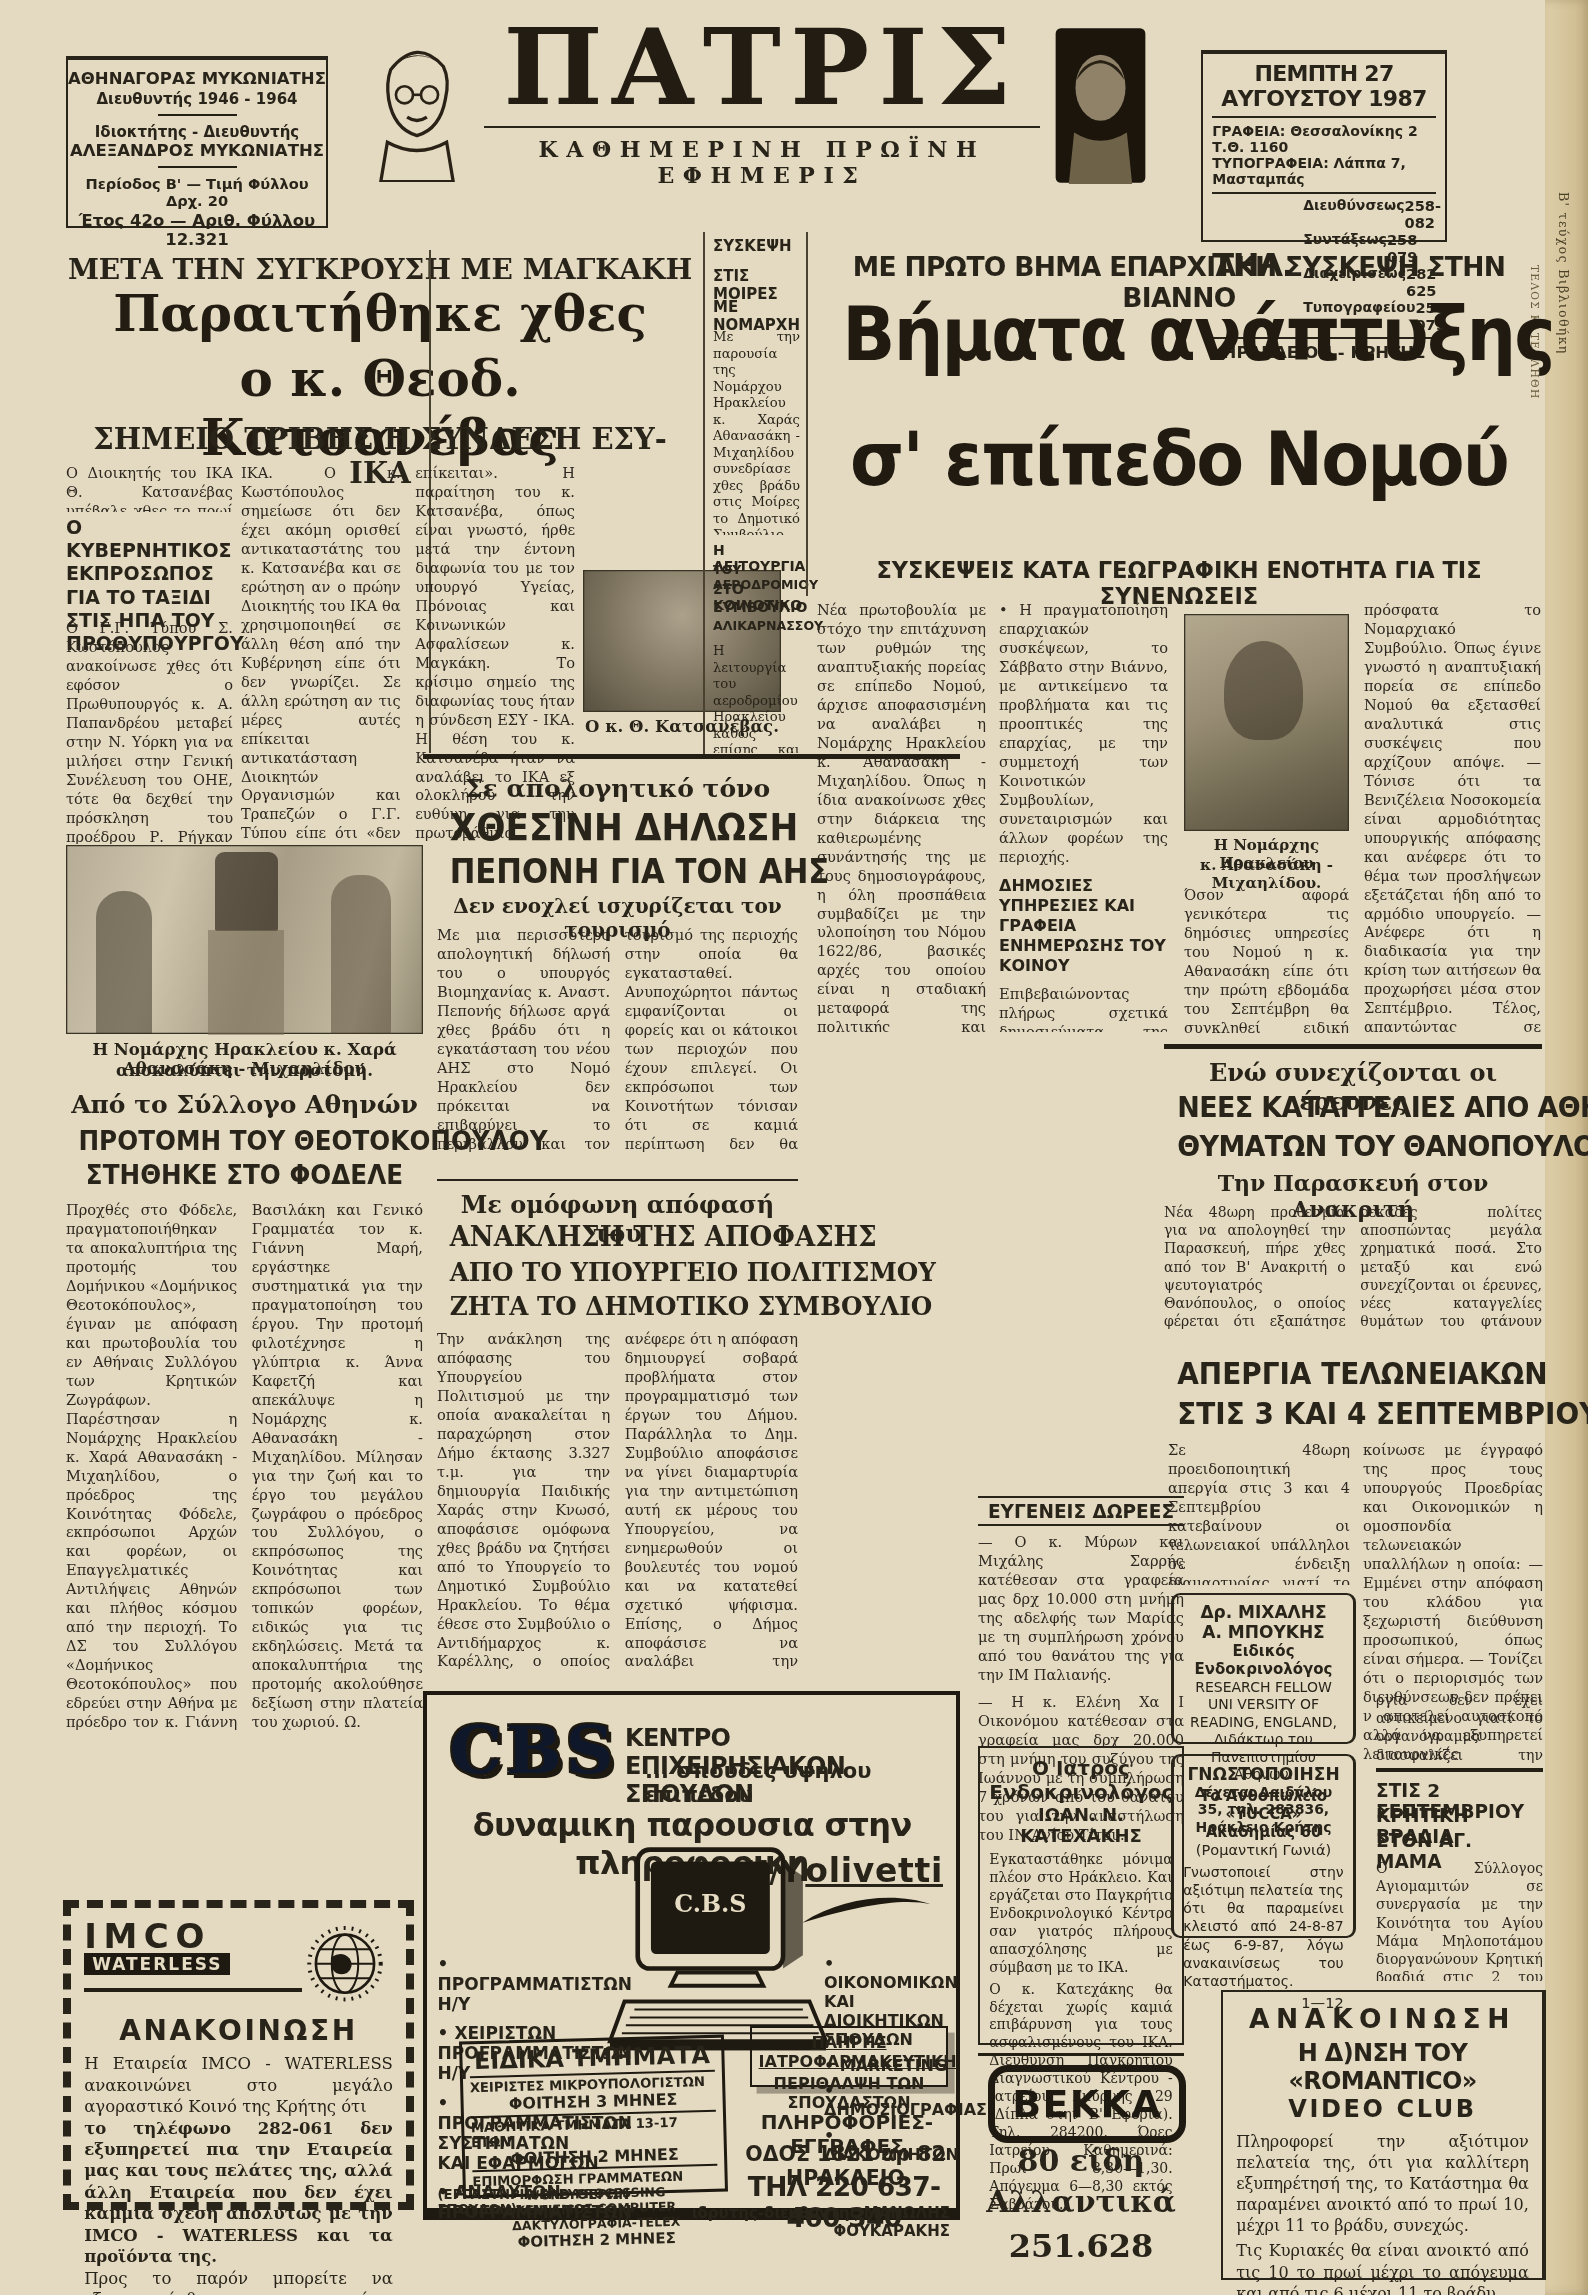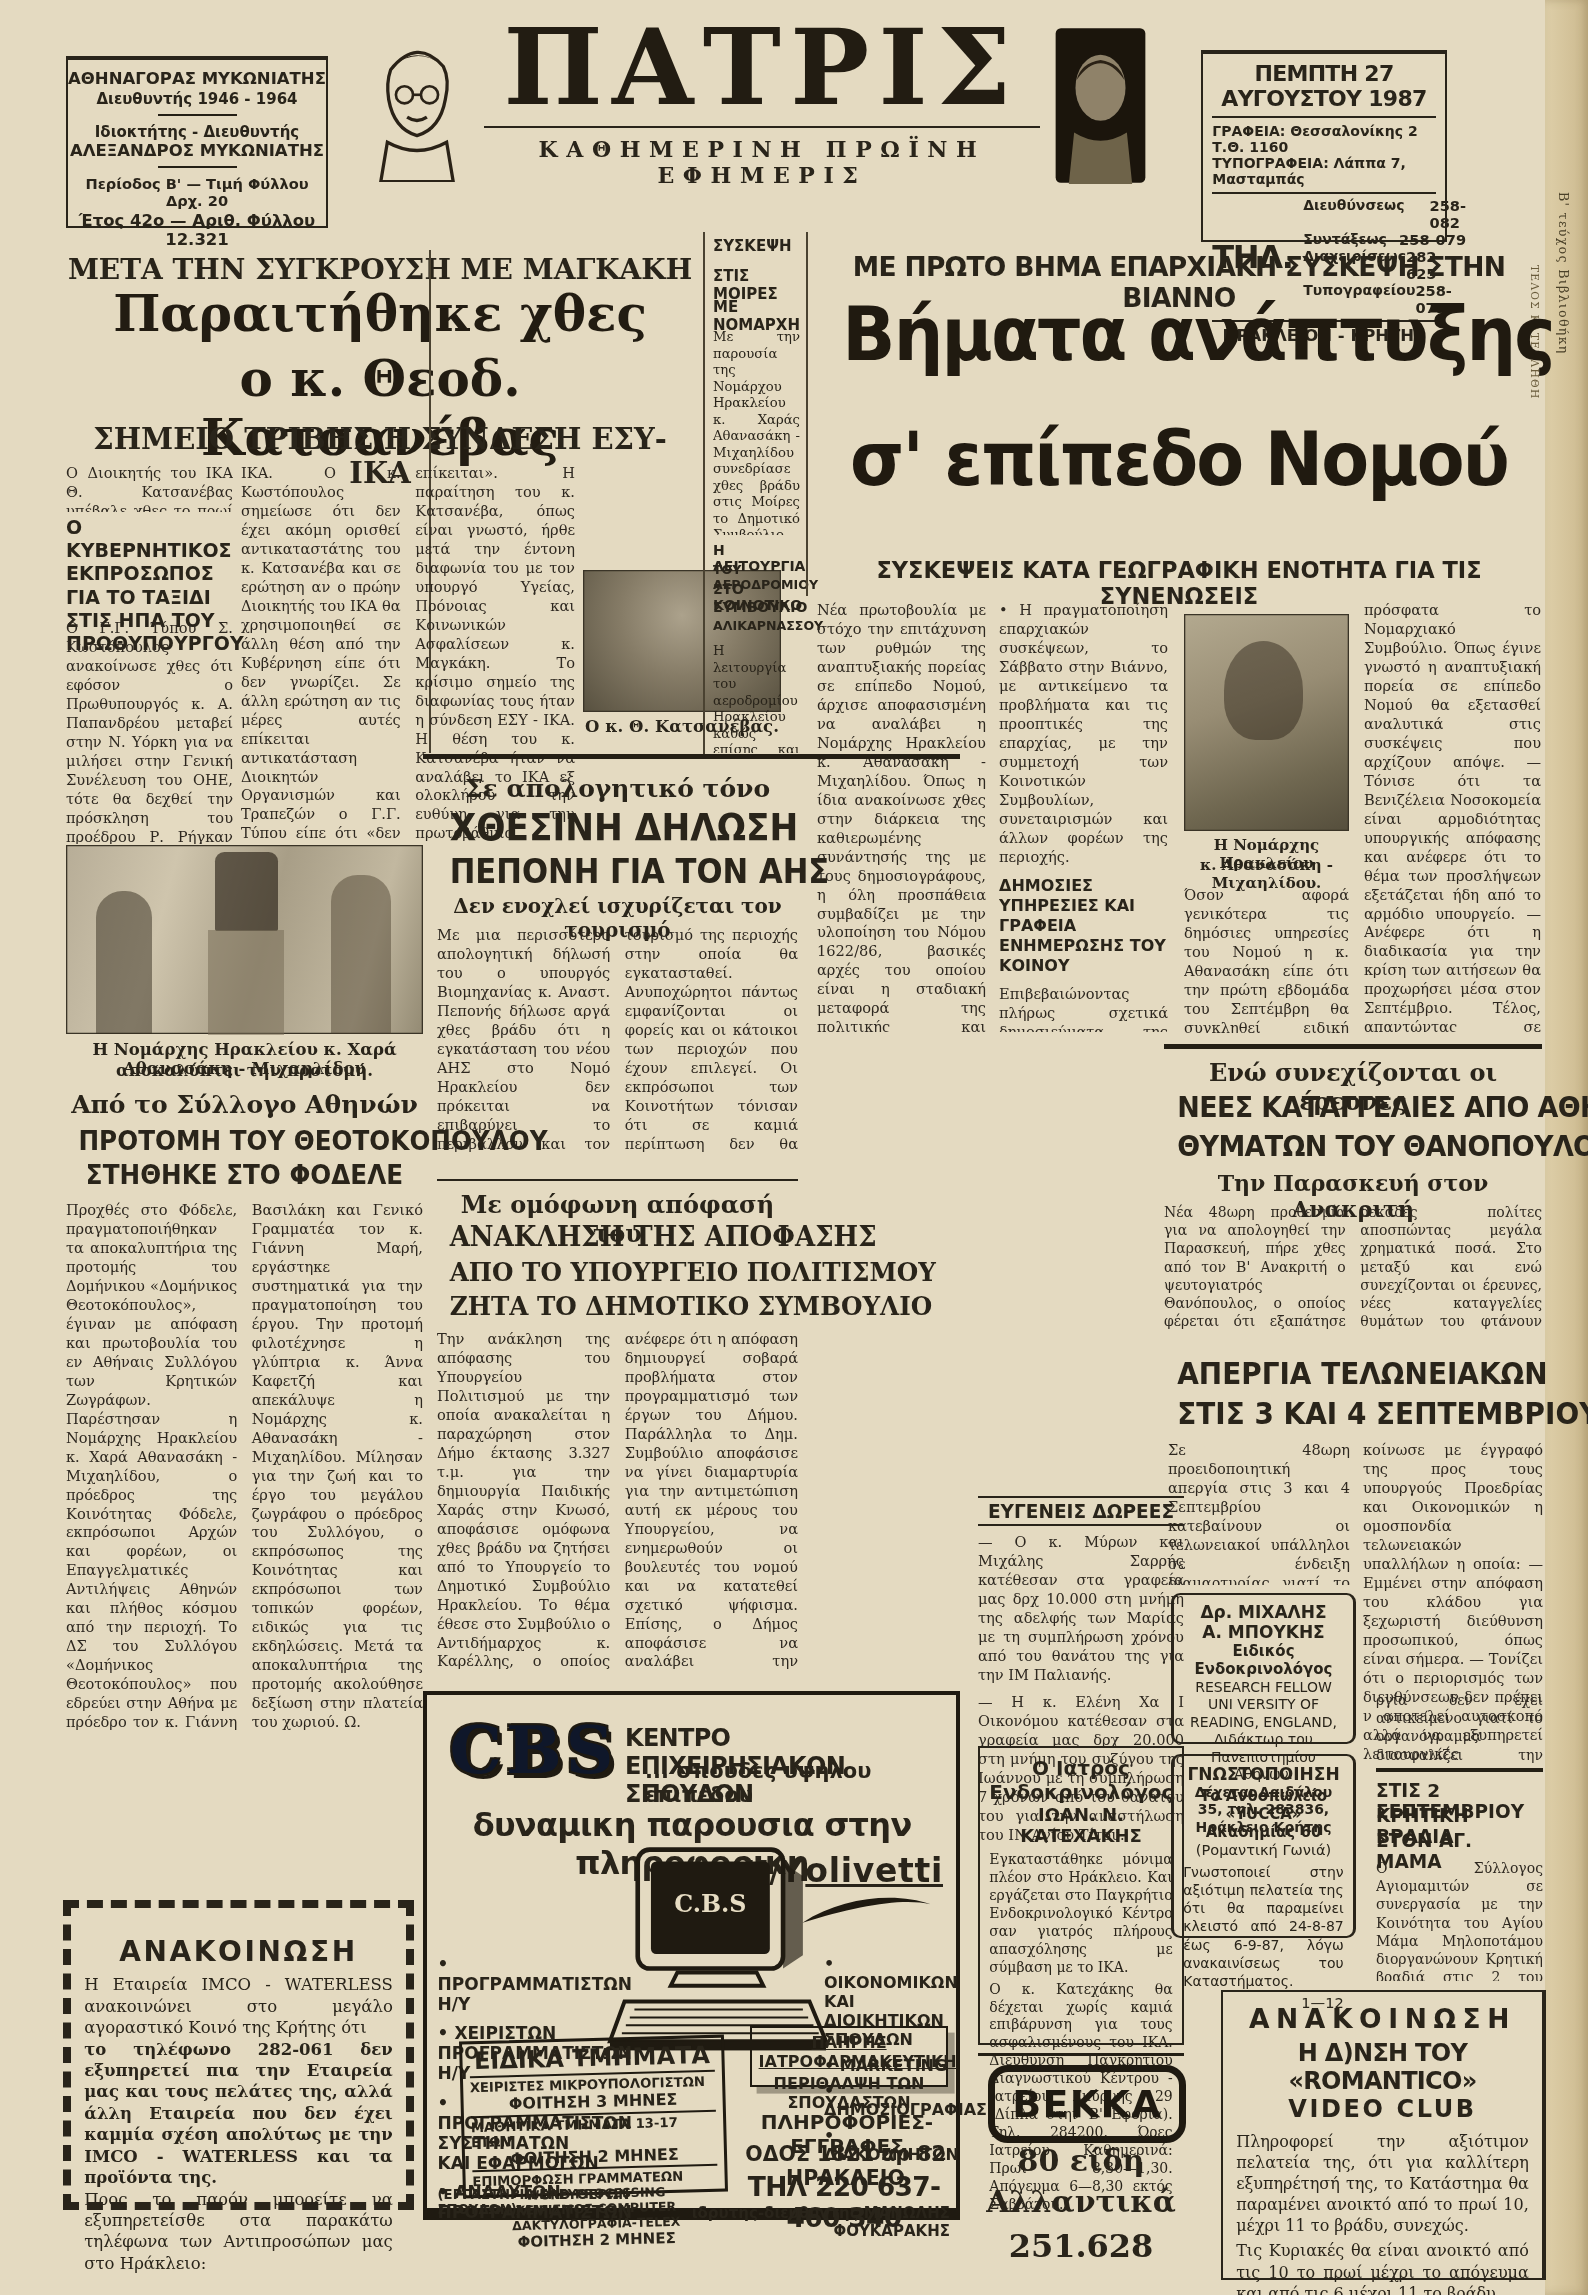--- a/index.html
+++ b/index.html
@@ -78,21 +78,21 @@
     </svg>
   </div>
 
   <div class="abs" style="left:1201px;top:50px;width:246px;height:192px;border:2px solid #29241a;border-top:4.6px solid #29241a;padding:6.6px 9.3px 0 9.3px;box-sizing:border-box;">
     <div class="c sans b" style="font-size:22px;letter-spacing:-0.7px;border-bottom:2.6px solid #29241a;padding-bottom:5.3px;">ΠΕΜΠΤΗ 27 ΑΥΓΟΥΣΤΟΥ 1987</div>
     <div class="sans b" style="font-size:14px;margin-top:5.3px;">ΓΡΑΦΕΙΑ: Θεσσαλονίκης 2 Τ.Θ. 1160</div>
     <div class="sans b" style="font-size:14px;">ΤΥΠΟΓΡΑΦΕΙΑ: Λάππα 7, Μασταμπάς</div>
     <div style="display:flex;align-items:center;border-top:2px solid #29241a;margin-top:5.3px;padding-top:2.6px;">
       <div class="sans b" style="font-size:32px;letter-spacing:-1.3px;margin-right:10.6px;">ΤΗΛ.</div>
       <div style="flex:1;">
-        <div style="display:flex;justify-content:space-between;gap:25px;">
+        <div style="display:flex;justify-content:space-between;">
             <span class="sans b" style="font-size:14px;">Διευθύνσεως</span>
             <span class="sans b" style="font-size:14.6px;">258-082</span>
           </div>
         <div style="display:flex;justify-content:space-between;">
             <span class="sans b" style="font-size:14px;">Συντάξεως</span>
             <span class="sans b" style="font-size:14.6px;">258-079</span>
           </div>
         <div style="display:flex;justify-content:space-between;">
             <span class="sans b" style="font-size:14px;">Διαχειρίσεως</span>
             <span class="sans b" style="font-size:14.6px;">282-625</span>
@@ -175,20 +175,36 @@
     <div style="position:absolute;left:265px;top:30px;width:60px;height:159px;background:rgba(70,60,42,.45);border-radius:26.5px 26.5px 0 0;"></div>
   </div>
   <div class="abs cap serif" style="left:66px;top:1040px;width:357px;">Η Νομάρχης Ηρακλείου κ. Χαρά Αθανασάκη - Μιχαηλίδου</div>
   <div class="abs cap serif" style="left:66px;top:1061px;width:357px;">αποκαλύπτει την προτομή.</div>
   <div class="abs c serif b" style="left:66px;top:1090px;width:357px;font-size:25px;">Από το Σύλλογο Αθηνών</div>
   <div class="abs c sans b cx" style="left:66px;top:1125px;width:357px;font-size:26.5px;white-space:nowrap;">ΠΡΟΤΟΜΗ ΤΟΥ ΘΕΟΤΟΚΟΠΟΥΛΟΥ</div>
   <div class="abs c sans b cx" style="left:66px;top:1159px;width:357px;font-size:26.5px;white-space:nowrap;">ΣΤΗΘΗΚΕ ΣΤΟ ΦΟΔΕΛΕ</div>
   <div class="abs bt cols2" style="left:66px;top:1201px;width:357px;height:685px;overflow:hidden;">Προχθές στο Φόδελε, πραγματοποιήθηκαν τα αποκαλυπτήρια της προτομής του Δομήνικου «Δομήνικος Θεοτοκόπουλος», έγιναν με απόφαση και πρωτοβουλία του εν Αθήναις Συλλόγου των Κρητικών Ζωγράφων. Παρέστησαν η Νομάρχης Ηρακλείου κ. Χαρά Αθανασάκη - Μιχαηλίδου, ο πρόεδρος της Κοινότητας Φόδελε, εκπρόσωποι Αρχών και φορέων, οι Επαγγελματικές Αντιλήψεις Αθηνών και πλήθος κόσμου από την περιοχή. Το ΔΣ του Συλλόγου «Δομήνικος Θεοτοκόπουλος» που εδρεύει στην Αθήνα με πρόεδρο τον κ. Γιάννη Βασιλάκη και Γενικό Γραμματέα τον κ. Γιάννη Μαρή, εργάστηκε συστηματικά για την πραγματοποίηση του έργου. Την προτομή φιλοτέχνησε η γλύπτρια κ. Άννα Καφετζή και απεκάλυψε η Νομάρχης κ. Αθανασάκη - Μιχαηλίδου. Μίλησαν για την ζωή και το έργο του μεγάλου ζωγράφου ο πρόεδρος του Συλλόγου, ο εκπρόσωπος της Κοινότητας και εκπρόσωποι των τοπικών φορέων, ειδικώς για τις εκδηλώσεις. Μετά τα αποκαλυπτήρια της προτομής ακολούθησε δεξίωση στην πλατεία του χωριού. Ω.</div>
 
   <div class="abs dash" style="left:63px;top:1900px;width:351px;height:310px;box-sizing:border-box;padding:10.6px 13.2px;">
+    <div style="position:relative;height:79px;">
+      <div class="sans b" style="font-size:34px;letter-spacing:6.6px;line-height:1;">IMCO</div>
+      <div class="sans b" style="display:inline-block;background:#1f1a11;color:#e6dcc3;font-size:17px;padding:1.3px 8px;letter-spacing:2px;">WATERLESS</div>
+      <div class="hr" style="position:absolute;left:0;top:69px;width:218px;height:4px;"></div>
+      <div class="abs" style="left:218px;top:5.3px;width:86px;height:86px;">
+        <svg width="86" height="86" viewBox="0 0 130 130">
+          <circle cx="65" cy="60" r="44" fill="none" stroke="#1f1a11" stroke-width="4"></circle>
+          <ellipse cx="65" cy="60" rx="20" ry="44" fill="none" stroke="#1f1a11" stroke-width="3"></ellipse>
+          <line x1="21" y1="60" x2="109" y2="60" stroke="#1f1a11" stroke-width="3"></line>
+          <line x1="27" y1="38" x2="103" y2="38" stroke="#1f1a11" stroke-width="3"></line>
+          <line x1="27" y1="82" x2="103" y2="82" stroke="#1f1a11" stroke-width="3"></line>
+          <circle cx="65" cy="60" r="54" fill="none" stroke="#1f1a11" stroke-width="6" stroke-dasharray="3 9"></circle>
+          <path d="M45 50 Q60 40 72 52 Q80 64 68 74 Q52 80 45 66Z" fill="#1f1a11"></path>
+        </svg>
+      </div>
+    </div>
     <div class="c sans b" style="font-size:28px;letter-spacing:2.6px;margin-top:16px;">ΑΝΑΚΟΙΝΩΣΗ</div>
     <div class="j serif" style="font-size:16.5px;line-height:1.3;margin-top:6.6px;">Η Εταιρεία IMCO - WATERLESS ανακοινώνει στο μεγάλο αγοραστικό Κοινό της Κρήτης ότι</div>
     <div class="j serif b" style="font-size:16.5px;line-height:1.3;">το τηλέφωνο 282-061 δεν εξυπηρετεί πια την Εταιρεία μας και τους πελάτες της, αλλά άλλη Εταιρεία που δεν έχει καμμία σχέση απολύτως με την IMCO - WATERLESS και τα προϊόντα της.</div>
     <div class="j serif" style="font-size:16.5px;line-height:1.3;">Προς το παρόν μπορείτε να εξυπηρετείσθε στα παρακάτω τηλέφωνα των Αντιπροσώπων μας στο Ηράκλειο:</div>
 
   </div>
 
   <div class="abs" style="left:423px;top:1691px;width:537px;height:529px;border:4px solid #1f1a11;border-bottom:12px solid #1f1a11;box-sizing:border-box;">
     <div class="abs serif outline-logo" style="left:22.5px;top:16px;font-size:66px;letter-spacing:4px;">CBS</div>
     <div class="abs sans b" style="left:198px;top:29px;width:324px;font-size:24px;letter-spacing:-0.7px;">ΚΕΝΤΡΟ ΕΠΙΧΕΙΡΗΣΙΑΚΩΝ ΣΠΟΥΔΩΝ</div>

